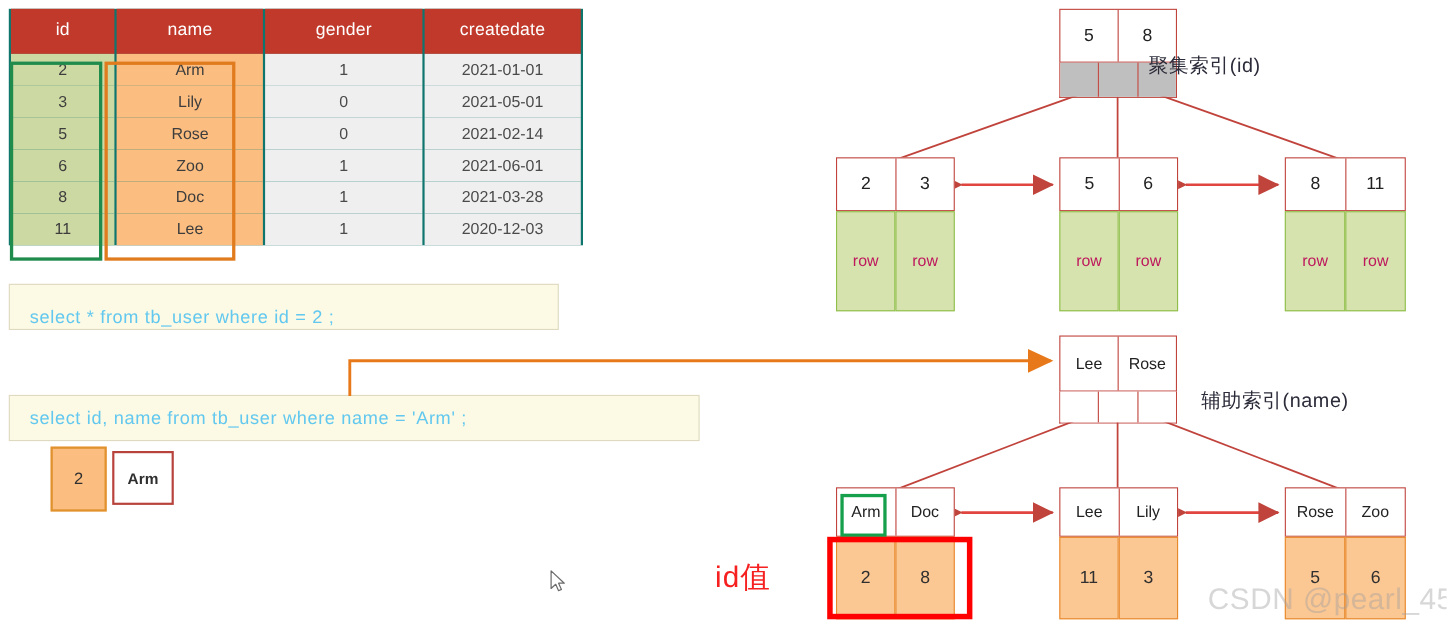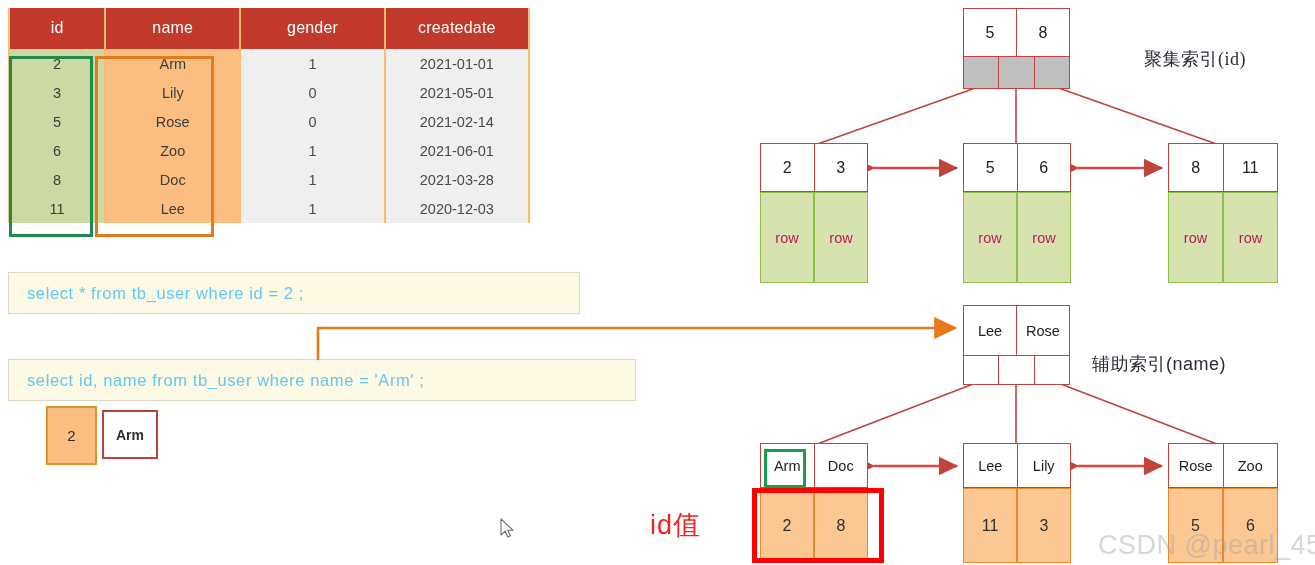--- a/index.html
+++ b/index.html
@@ -16,21 +16,21 @@
     -webkit-font-smoothing: antialiased;
   }
   .abs { position: absolute; }
 
   
   #data-table {
     left: 8px; top: 8px;
     width: 522px;
     border-collapse: separate;
     border-spacing: 2px 0;
-    background: #fdba74;
+    background: #0f766e;
   }
   #data-table table { border-collapse: separate; border-spacing: 2px 0; }
   .tbl-head th {
     background: #c0392b;
     color: #ffffff;
     font-weight: normal;
     font-size: 16px;
     padding: 11px 0 12px 0;
     text-align: center;
     letter-spacing: .2px;
@@ -69,21 +69,21 @@
     background: #fcfae4;
     border: 1px solid #ded9c0;
     box-sizing: border-box;
     color: #63c8ef;
     font-size: 16.5px;
     display: flex;
     align-items: center;
     padding-left: 18px;
     letter-spacing: .6px;
   }
-  #sql-1 { left: 8px; top: 272px; width: 572px; height: 42px; }
+  #sql-1 { left: 8px; top: 258px; width: 500px; height: 42px; align-items: flex-end; }
   #sql-2 { left: 8px; top: 359px; width: 628px; height: 42px; }
 
   
   #result-id-cell {
     left: 46px; top: 406px; width: 51px; height: 59px;
     background: #fbbe80;
     border: 2px solid #e0922f;
     box-sizing: border-box;
     display: flex; align-items: center; justify-content: center;
     font-size: 15px; color: #2f2f2f;
@@ -180,21 +180,21 @@
     box-sizing: border-box;
     pointer-events: none;
   }
 
   
   .index-label {
     font-size: 18px;
     color: #2b2b3a;
     letter-spacing: .5px;
   }
-  #clustered-label { left: 1144px; top: 47px; font-family: Liberation Serif, serif; }
+  #clustered-label { left: 1044px; top: 47px; }
   #secondary-label { left: 1092px; top: 352px; }
 
   
   #watermark {
     left: 1098px; top: 530px;
     font-size: 27px;
     color: rgba(160,160,160,.42);
     letter-spacing: .5px;
     white-space: nowrap;
   }

